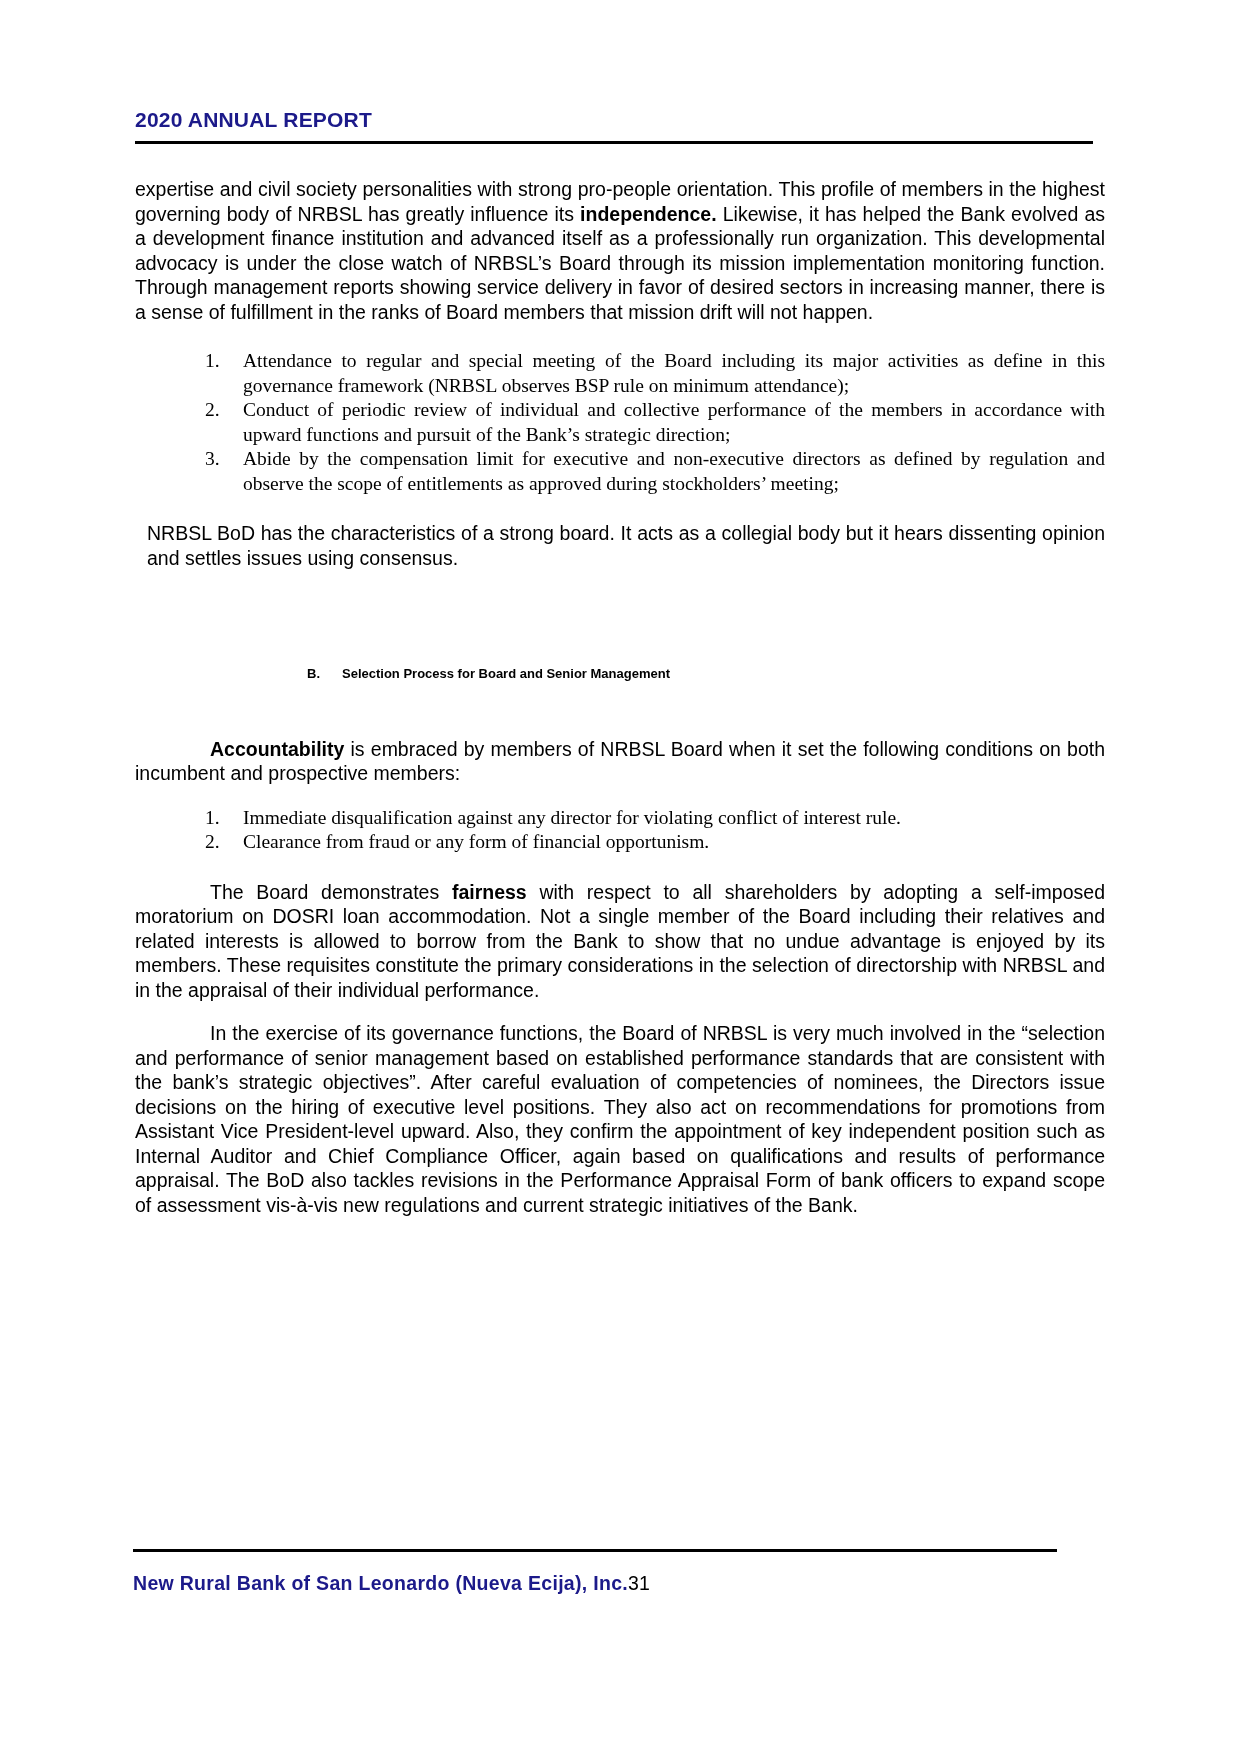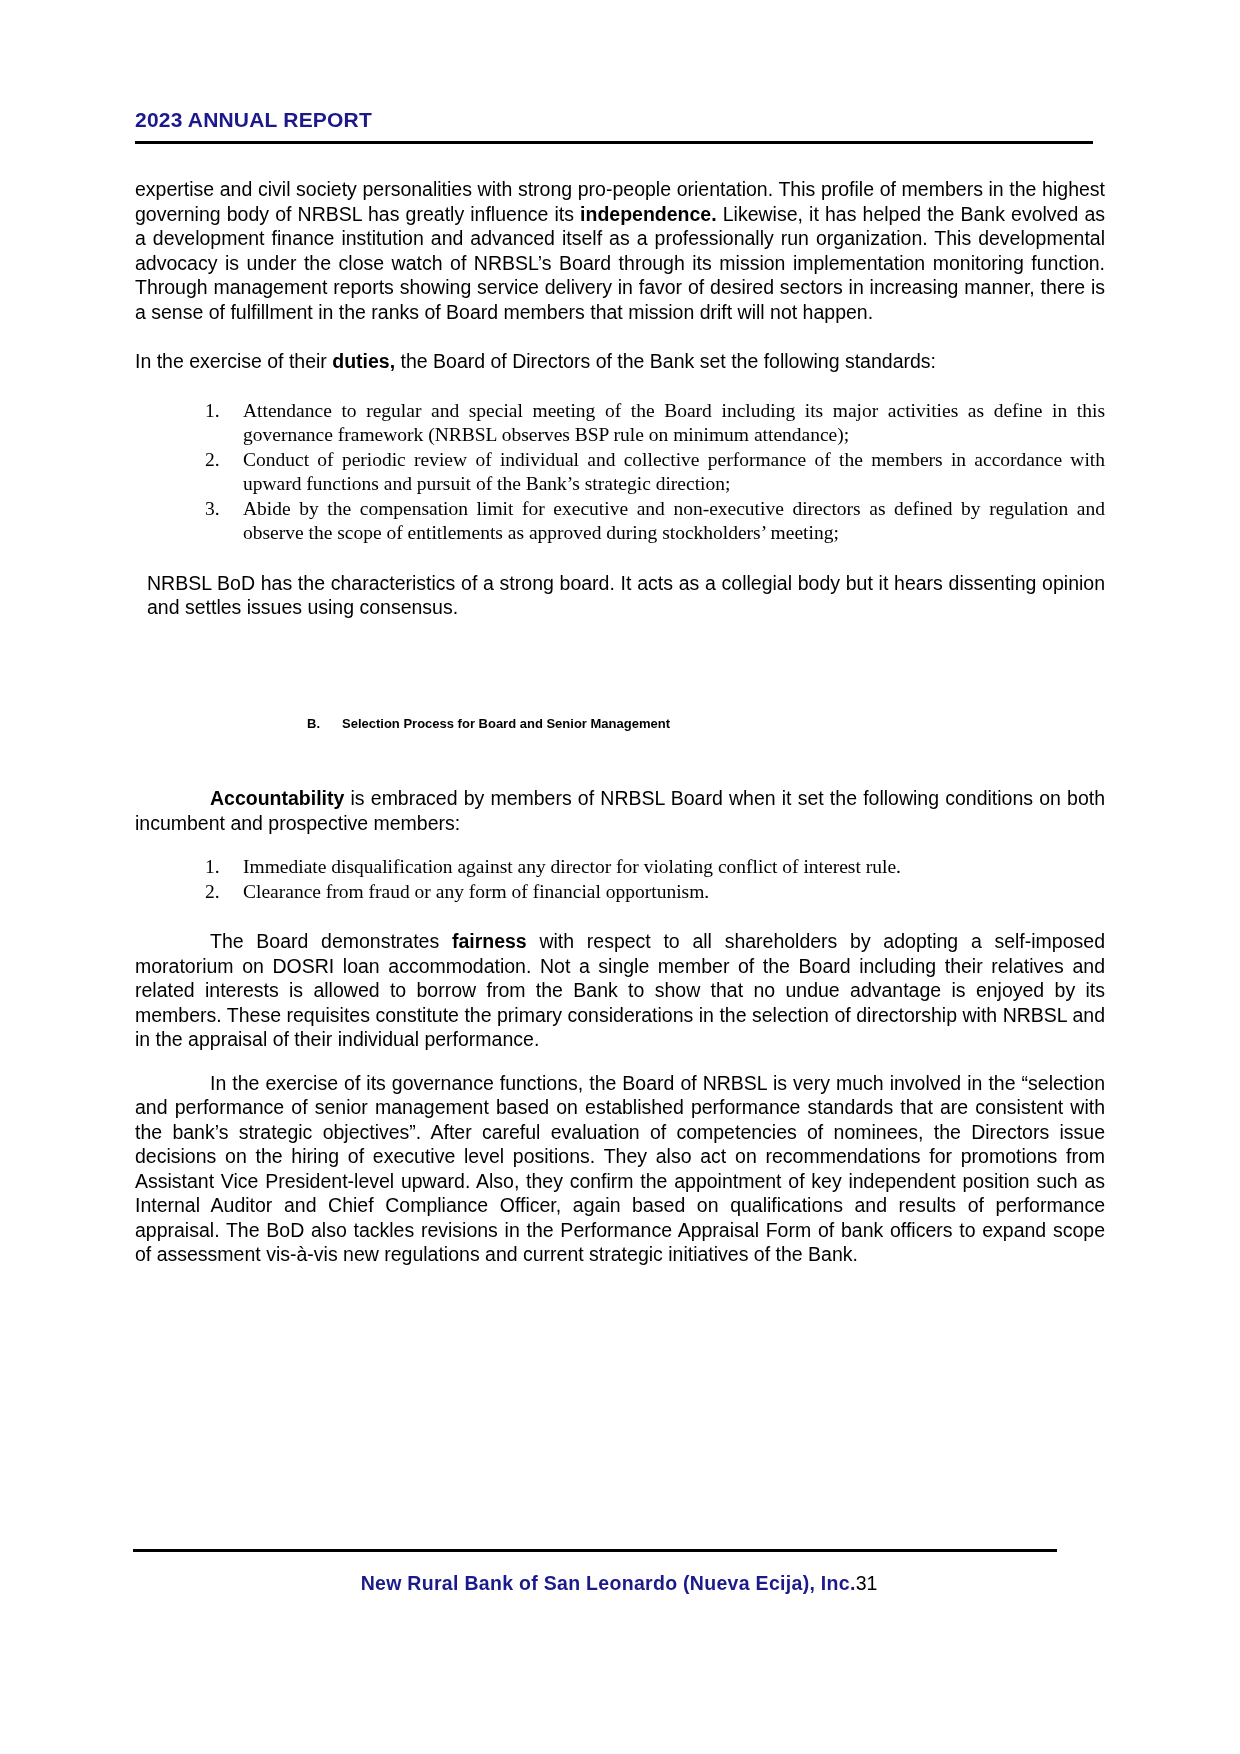--- a/index.html
+++ b/index.html
@@ -82,49 +82,48 @@
   }
   .footer-rule {
     width: 924px;
     height: 3px;
     background: #000000;
     border: none;
   }
   .footer-row {
     margin-top: 20px;
     display: flex;
-    justify-content: center;
+    justify-content: flex-start;
     align-items: baseline;
   }
   .footer-bank {
     font-size: 19.5px;
     font-weight: bold;
     color: #1c1a8a;
     letter-spacing: 0.3px;
   }
   .footer-page {
     font-size: 19.5px;
     color: #000000;
   }
 </style>
 </head>
 <body>
 
 <div class="page">
 
   <header class="report-header">
-    <div class="report-title">2023 ANNUAL REPORT</div>
+    <div class="report-title">2020 ANNUAL REPORT</div>
     <div class="header-rule"></div>
   </header>
 
   <main class="doc-body">
 
     <p class="para p-intro"><span>expertise and civil society personalities with strong pro-people orientation. This profile of members in the highest governing body of NRBSL has greatly influence its </span><b>independence.</b><span>  Likewise, it has helped the Bank evolved as a development finance institution and advanced itself as a professionally run organization. This developmental advocacy is under the close watch of NRBSL’s Board through its mission implementation monitoring function. Through management reports showing service delivery in favor of desired sectors in increasing manner, there is a sense of fulfillment in the ranks of Board members that mission drift will not happen.</span></p>
 
-    <p class="para p-duties"><span>In the exercise of their </span><b>duties,</b><span> the Board of Directors of the Bank set the following standards:</span></p>
 
     <ol class="doc-list">
       <li>Attendance to regular and special meeting of the Board including its major activities as define in this governance framework (NRBSL observes BSP rule on minimum attendance);</li>
       <li>Conduct of periodic review of individual and collective performance of the members in accordance with upward functions and pursuit of the Bank’s strategic direction;</li>
       <li>Abide by the compensation limit for executive and non-executive directors as defined by regulation and observe the scope of entitlements as approved during stockholders’ meeting;</li>
     </ol>
 
     <p class="para p-bod">NRBSL BoD has the characteristics of a strong board. It acts as a collegial body but it hears dissenting opinion and settles issues using consensus.</p>
 
     <h2 class="section-heading"><span class="sec-label">B.</span><span>Selection Process for Board and Senior Management</span></h2>

